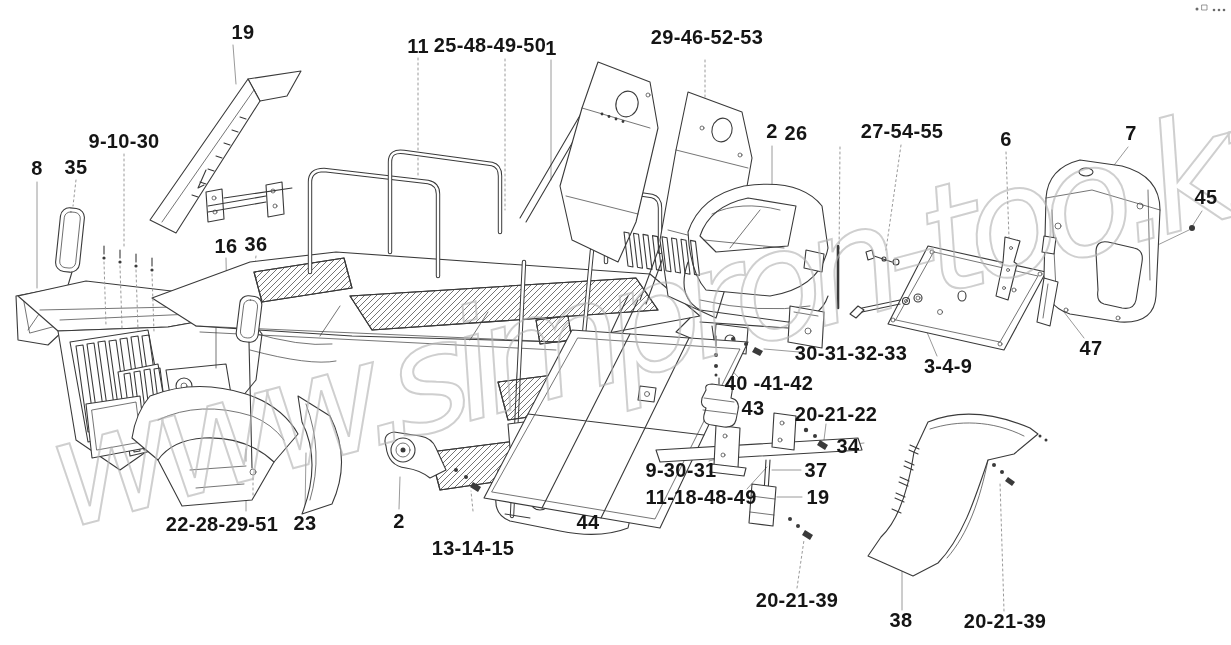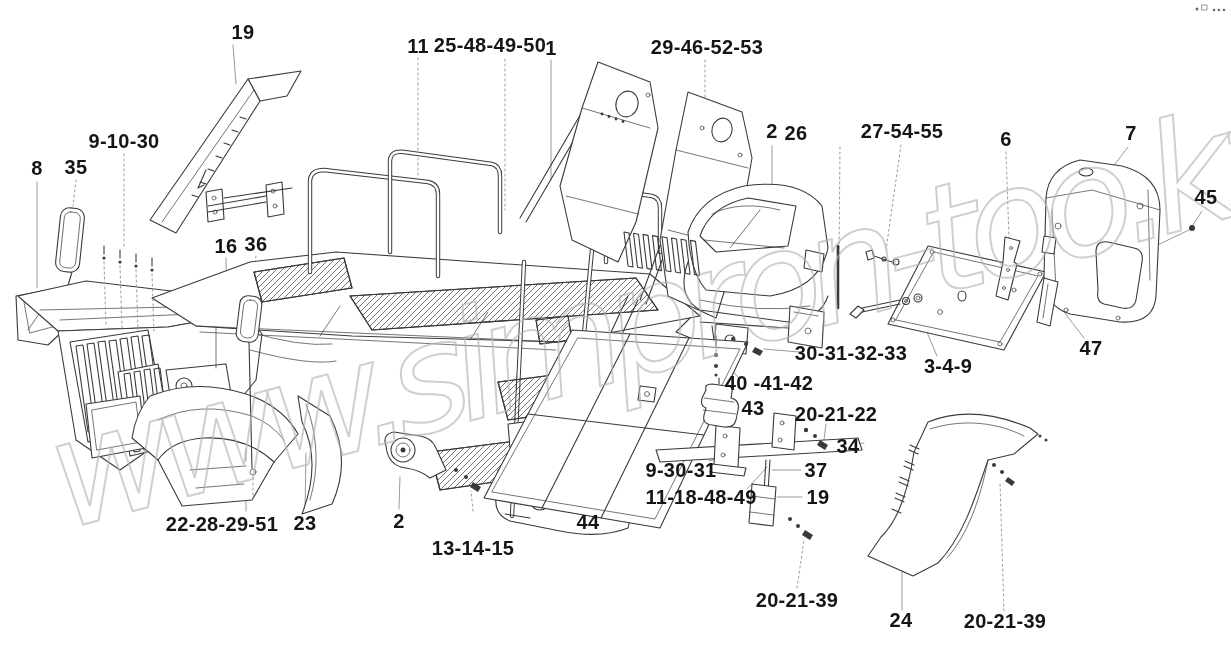--- a/index.html
+++ b/index.html
@@ -364,21 +364,21 @@
         <circle class="fg" cx="1224" cy="10" r="1.3"></circle>
   </g>
 </svg>
 
 <div class="watermark">www.simpron-too.kz</div>
 
 <div class="lbl" style="left:243px;top:32px">19</div>
 <div class="lbl" style="left:418px;top:46px">11</div>
 <div class="lbl" style="left:490px;top:45px">25-48-49-50</div>
 <div class="lbl" style="left:551px;top:48px">1</div>
-<div class="lbl" style="left:707px;top:47px">29-46-52-53</div>
+<div class="lbl" style="left:707px;top:37px">29-46-52-53</div>
 <div class="lbl" style="left:772px;top:131px">2</div>
 <div class="lbl" style="left:796px;top:133px">26</div>
 <div class="lbl" style="left:902px;top:131px">27-54-55</div>
 <div class="lbl" style="left:1006px;top:139px">6</div>
 <div class="lbl" style="left:1131px;top:133px">7</div>
 <div class="lbl" style="left:1206px;top:197px">45</div>
 <div class="lbl" style="left:124px;top:141px">9-10-30</div>
 <div class="lbl" style="left:37px;top:168px">8</div>
 <div class="lbl" style="left:76px;top:167px">35</div>
 <div class="lbl" style="left:226px;top:246px">16</div>
@@ -393,16 +393,16 @@
 <div class="lbl" style="left:816px;top:470px">37</div>
 <div class="lbl" style="left:701px;top:497px">11-18-48-49</div>
 <div class="lbl" style="left:818px;top:497px">19</div>
 <div class="lbl" style="left:1091px;top:348px">47</div>
 <div class="lbl" style="left:222px;top:524px">22-28-29-51</div>
 <div class="lbl" style="left:305px;top:523px">23</div>
 <div class="lbl" style="left:399px;top:521px">2</div>
 <div class="lbl" style="left:473px;top:548px">13-14-15</div>
 <div class="lbl" style="left:588px;top:522px">44</div>
 <div class="lbl" style="left:797px;top:600px">20-21-39</div>
-<div class="lbl" style="left:901px;top:620px">24</div>
+<div class="lbl" style="left:901px;top:620px">38</div>
 <div class="lbl" style="left:1005px;top:621px">20-21-39</div>
 
 </div>
 
 </body></html>

